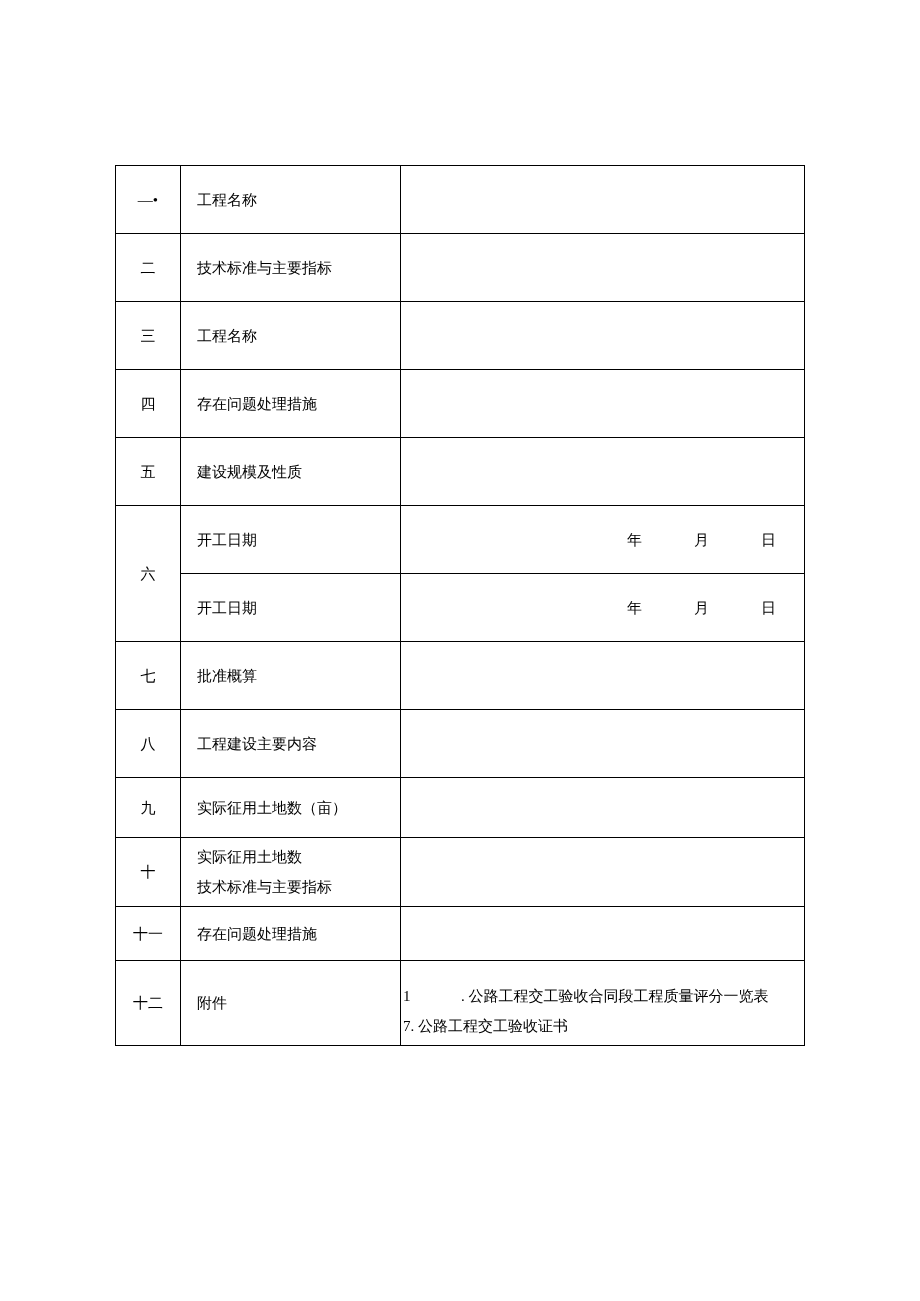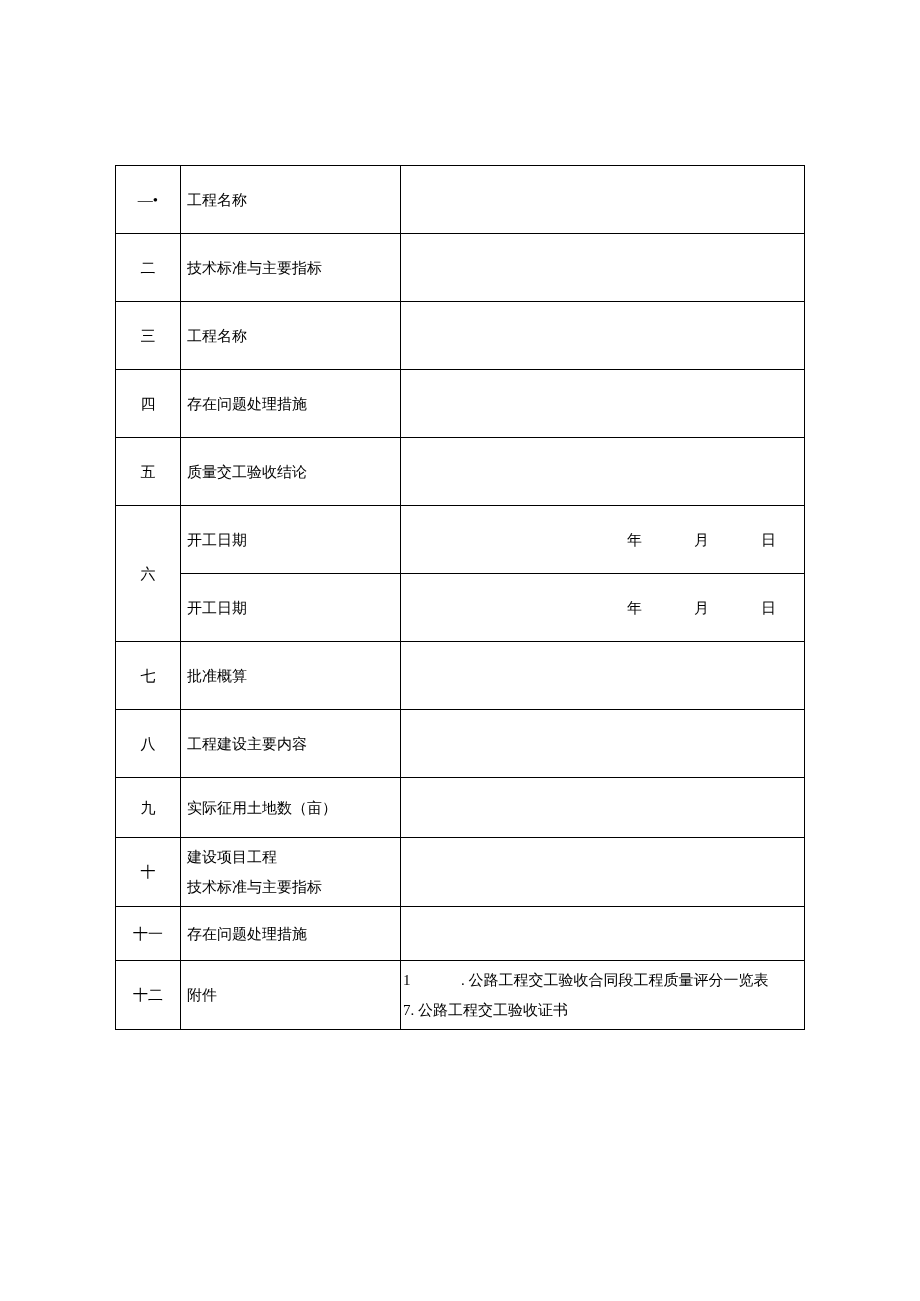--- a/index.html
+++ b/index.html
@@ -20,33 +20,33 @@
       width: 100%;
       table-layout: fixed;
     }
     td {
       border: 1px solid #000;
       vertical-align: middle;
       padding: 0 4px;
       line-height: 1.6;
     }
     .col-num { width: 65px; text-align: center; }
-    .col-label { width: 220px; text-align: left; padding-left: 6px; }
+    .col-label { width: 220px; text-align: left; padding-left: 16px; }
     .col-val { text-align: left; padding-left: 2px; }
     .h-tall { height: 68px; }
     .h-med { height: 60px; }
     .h-short { height: 54px; }
     .date-cell {
       display: flex;
       justify-content: flex-end;
       gap: 52px;
       padding-right: 24px;
     }
     .label-multi { line-height: 2; padding-top: 4px; padding-bottom: 4px; }
-    .attach-line1 { display: inline-block; }
+    .attach-line1 { display: inline-block; margin-top: 16px; }
     .attach-num1 { display: inline-block; width: 10px; }
     .attach-gap { display: inline-block; width: 48px; }
   </style>
 </head>
 <body>
 
 <div class="page">
   <table>
     <tbody>
         <tr>
@@ -64,21 +64,21 @@
       <td class="col-label h-tall">工程名称</td>
       <td class="col-val h-tall"></td>
     </tr>
     <tr>
       <td class="col-num h-tall">四</td>
       <td class="col-label h-tall">存在问题处理措施</td>
       <td class="col-val h-tall"></td>
     </tr>
     <tr>
       <td class="col-num h-tall">五</td>
-      <td class="col-label h-tall">质量交工验收结论</td>
+      <td class="col-label h-tall">建设规模及性质</td>
       <td class="col-val h-tall"></td>
     </tr>
     <tr>
       <td class="col-num" rowspan="2">六</td>
       <td class="col-label h-tall">开工日期</td>
       <td class="col-val h-tall">
         <div class="date-cell">
           <span>年</span>
           <span>月</span>
           <span>日</span>
@@ -106,21 +106,21 @@
       <td class="col-val h-tall"></td>
     </tr>
     <tr>
       <td class="col-num h-med">九</td>
       <td class="col-label h-med">实际征用土地数（亩）</td>
       <td class="col-val h-med"></td>
     </tr>
     <tr>
       <td class="col-num h-med">十</td>
       <td class="col-label label-multi">
-        <div>建设项目工程</div>
+        <div>实际征用土地数</div>
         <div>技术标准与主要指标</div>
       </td>
       <td class="col-val h-med"></td>
     </tr>
     <tr>
       <td class="col-num h-short">十一</td>
       <td class="col-label h-short">存在问题处理措施</td>
       <td class="col-val h-short"></td>
     </tr>
     <tr>

